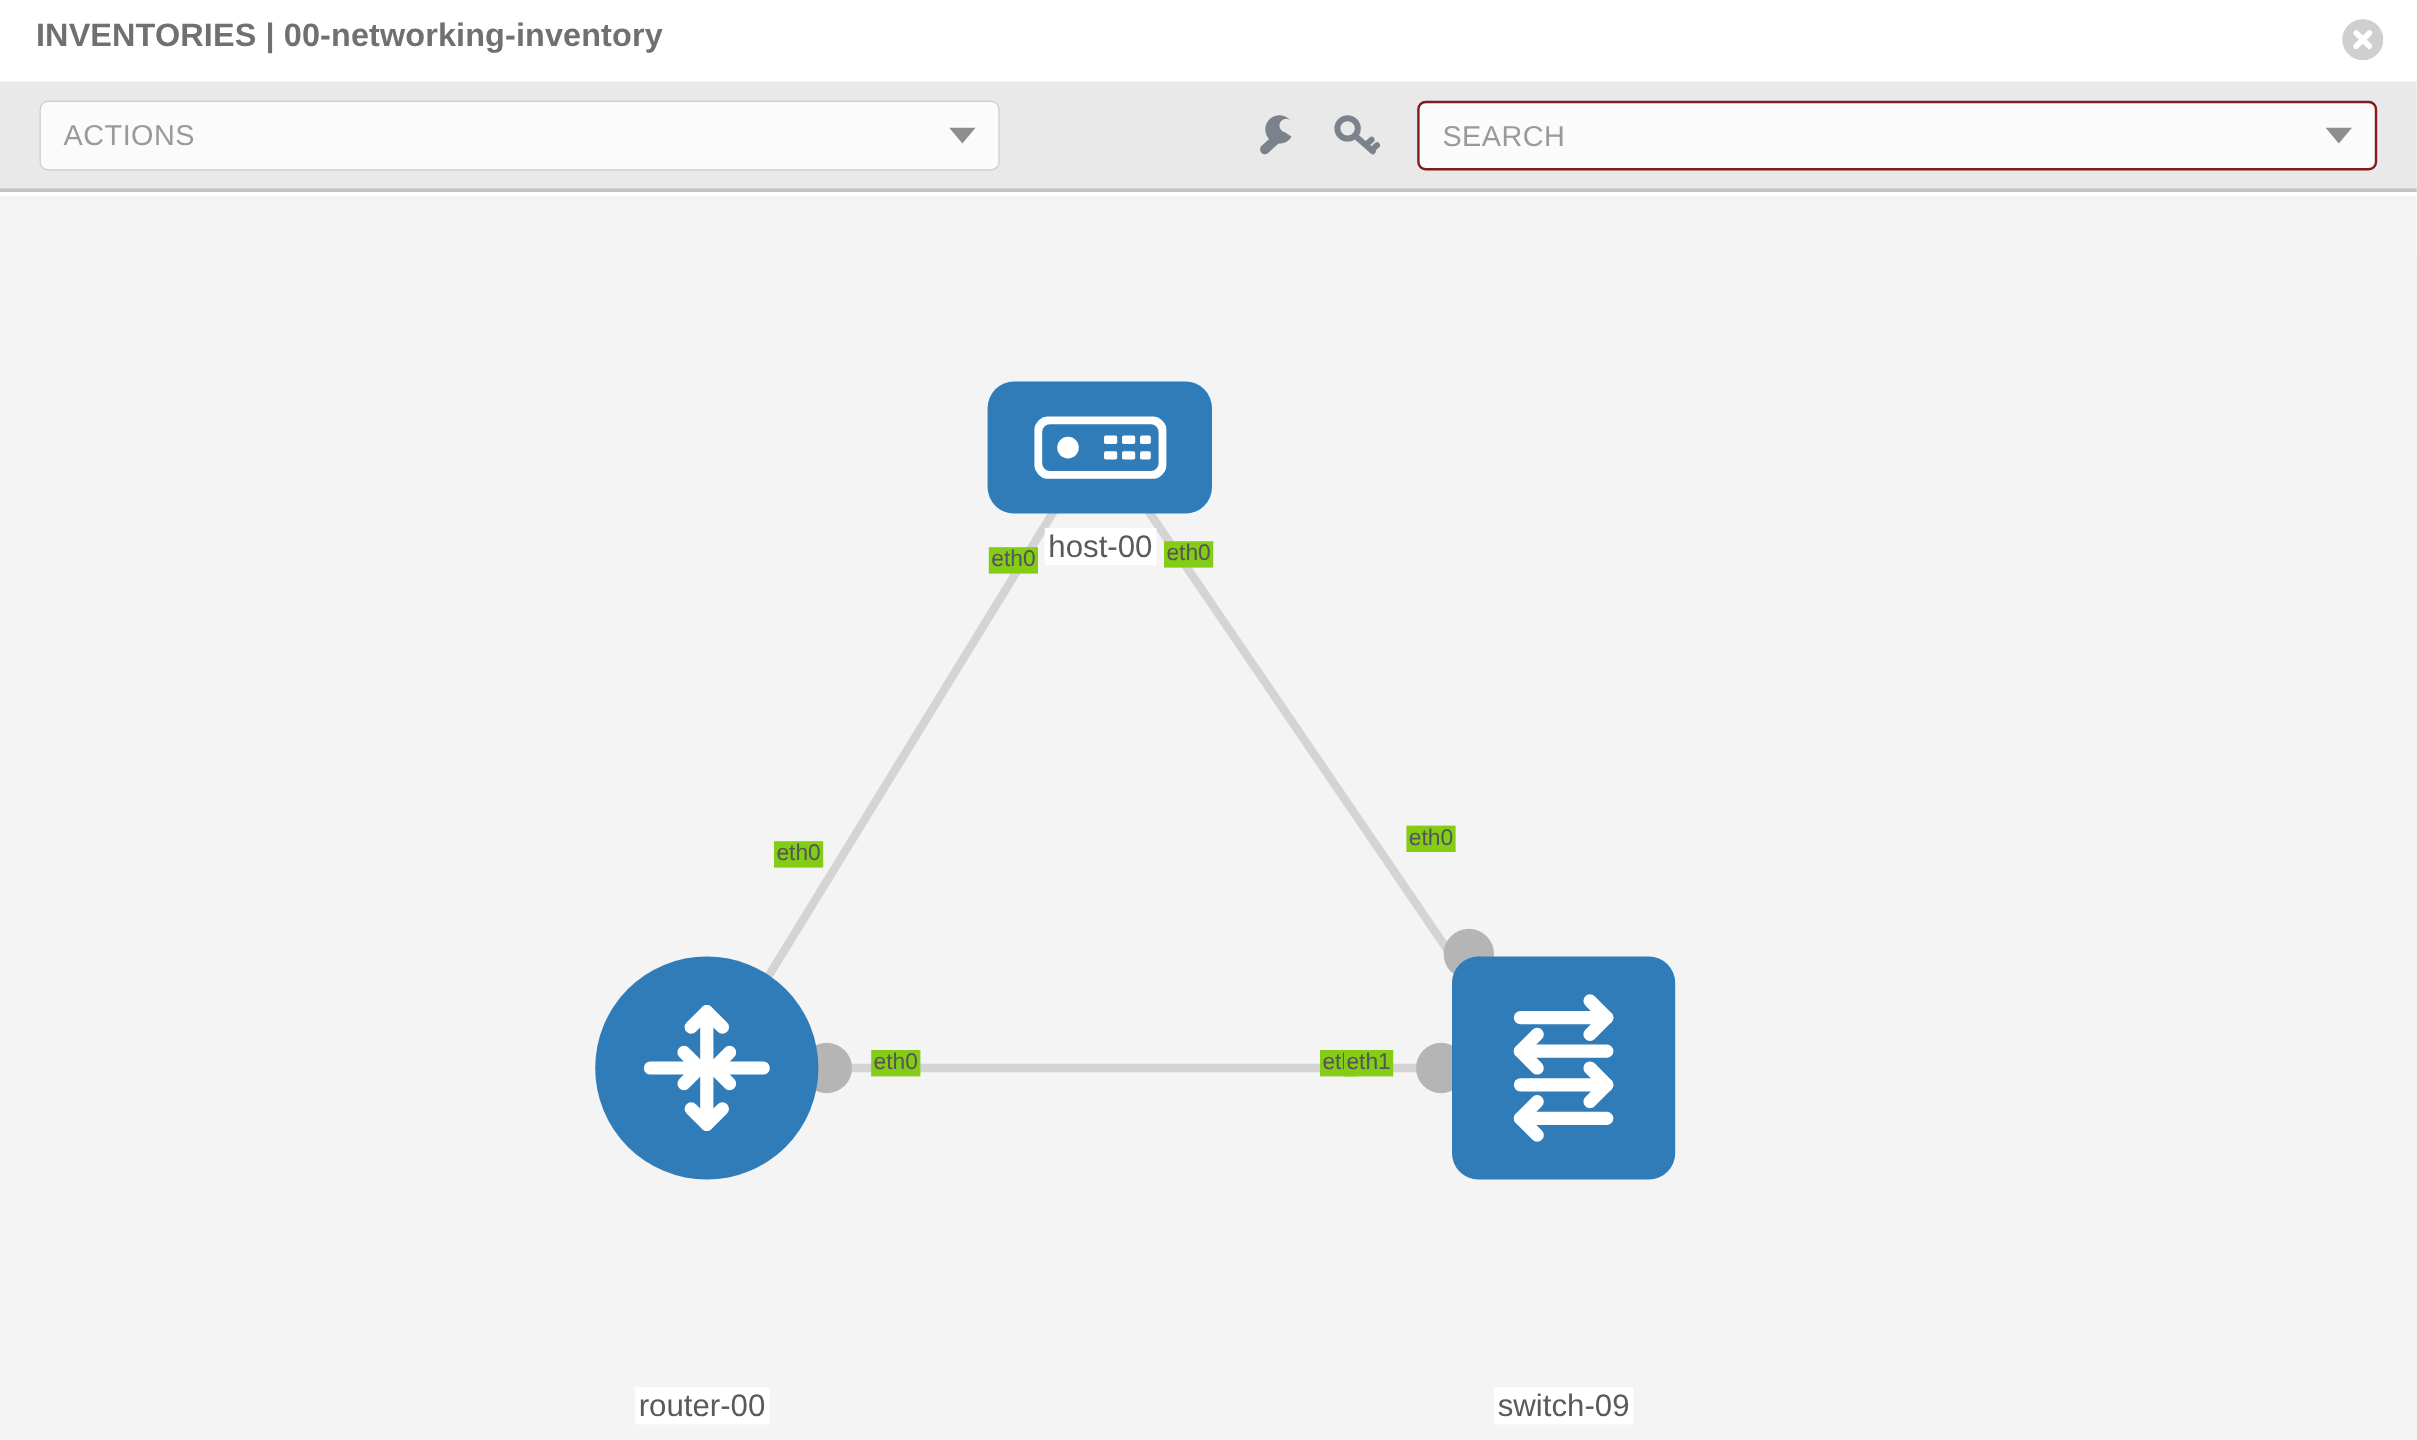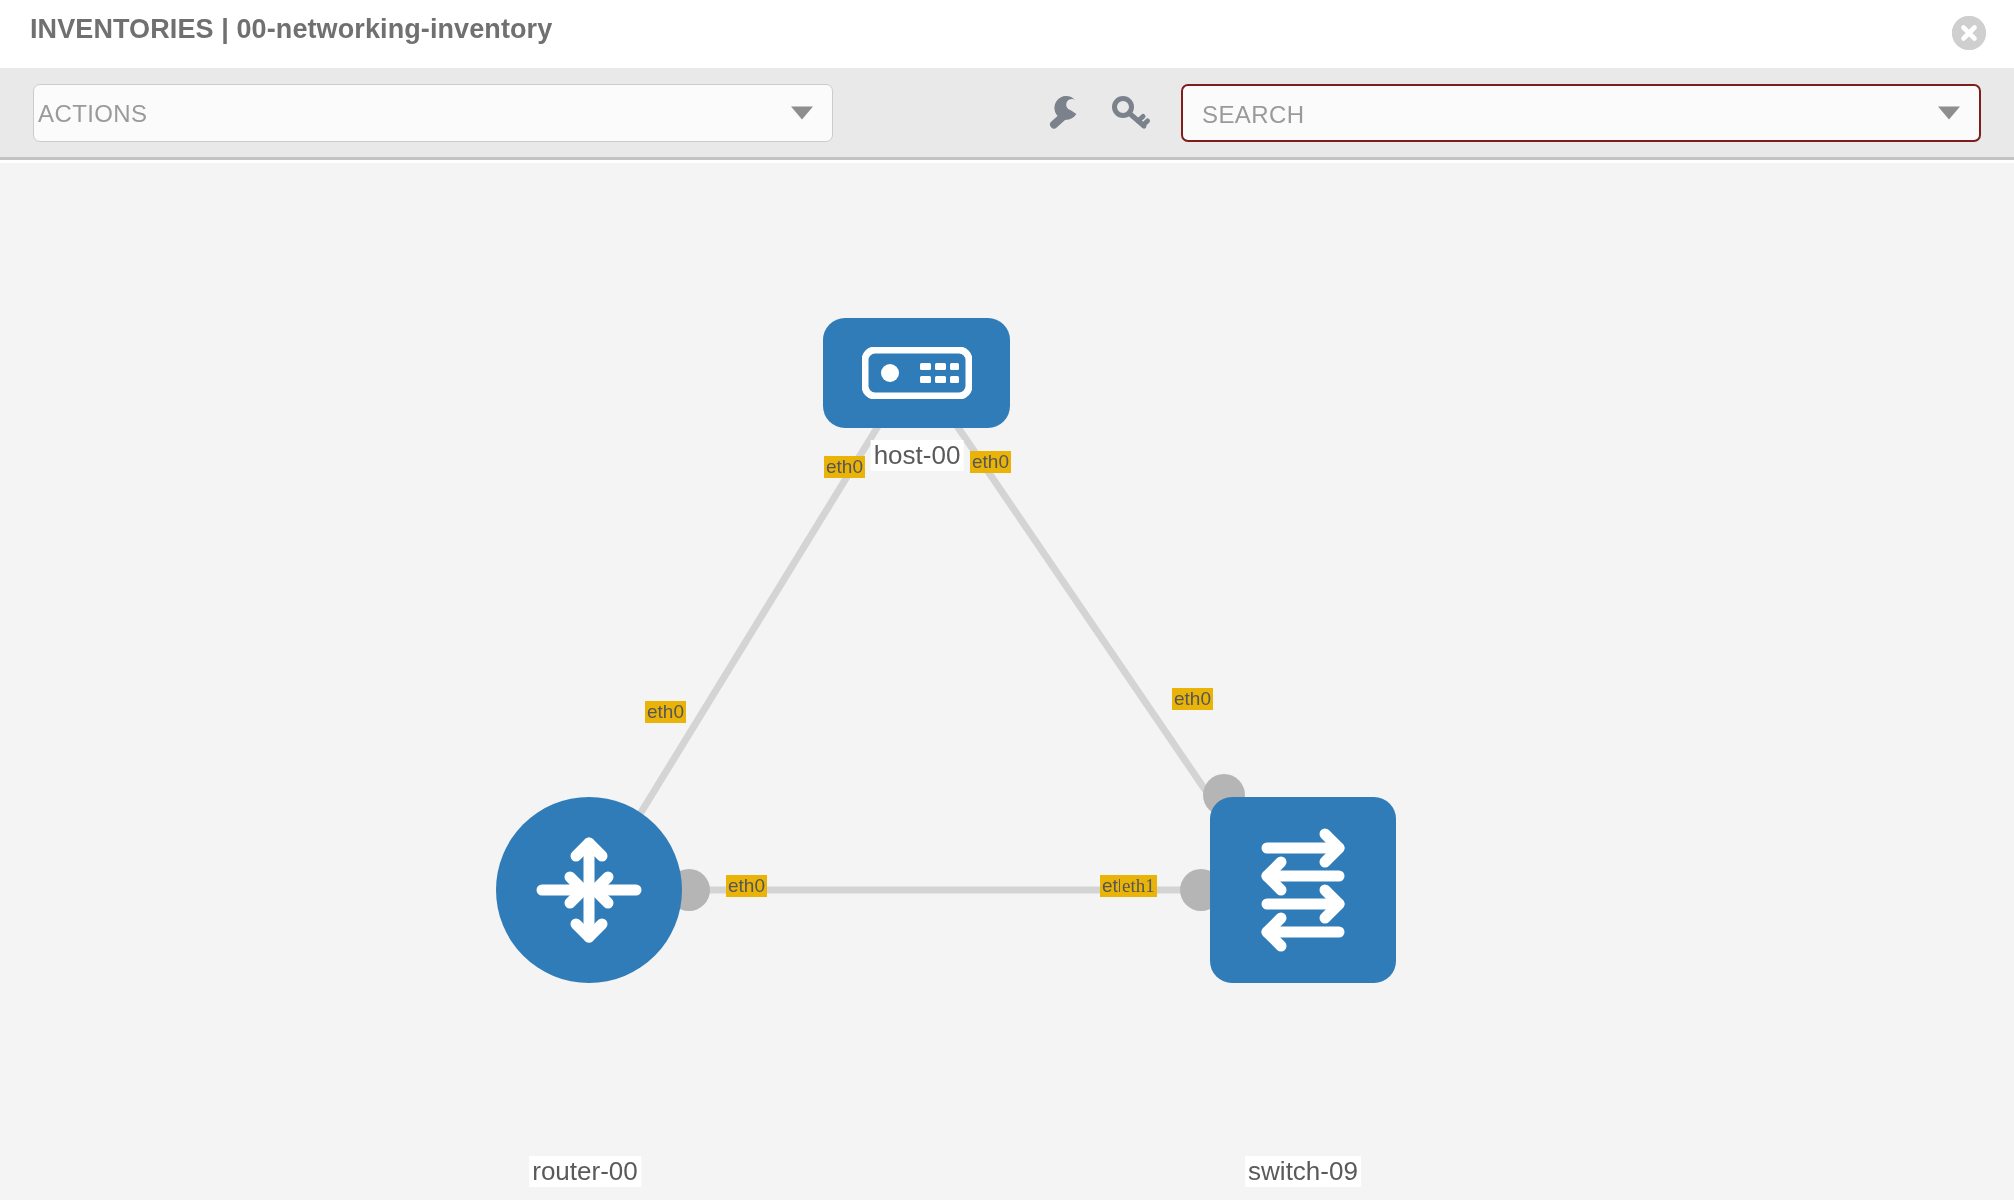--- a/index.html
+++ b/index.html
@@ -47,21 +47,21 @@
   }
   .actions-select {
     position: absolute; left: 33px; top: 16px;
     width: 800px; height: 58px;
     background: #fbfbfb;
     border: 1px solid #cccccc;
     border-radius: 7px;
     cursor: pointer;
   }
   .actions-select .label {
-    position: absolute; left: 4px; top: 15px;
+    position: absolute; left: 19px; top: 15px;
     font-size: 24px; color: #9a9a9a;
     letter-spacing: 0.4px;
   }
   .caret {
     position: absolute; right: 19px; top: 50%;
     transform: translateY(-50%);
     width: 0; height: 0;
     border-left: 11px solid transparent;
     border-right: 11px solid transparent;
     border-top: 13px solid #8e8e8e;
@@ -113,21 +113,21 @@
     color: #5a5a5a;
     background: #ffffff;
     padding: 0 3px;
     white-space: nowrap;
     transform: translateX(-50%);
   }
   .edge-label {
     position: absolute;
     font-size: 19px;
     color: #55565a;
-    background: #eab308;
+    background: #84cc16;
     padding: 0 2px;
     white-space: nowrap;
   }
   .endpoint {
     position: absolute;
     width: 42px; height: 42px;
     border-radius: 50%;
     background: #b5b5b5;
     cursor: pointer;
   }
@@ -246,16 +246,16 @@
       </svg>
     </div>
     <div class="node-label" style="left:1303px; top:993px;">switch-09</div>
 
     <div class="edge-label" style="left:824px; top:293px;">eth0</div>
     <div class="edge-label" style="left:970px; top:288px;">eth0</div>
     <div class="edge-label" style="left:645px; top:538px;">eth0</div>
     <div class="edge-label" style="left:1172px; top:525px;">eth0</div>
     <div class="edge-label" style="left:726px; top:712px;">eth0</div>
     <div class="edge-label" style="left:1100px; top:712px;">eth</div>
-    <div class="edge-label" style="left:1120px; top:712px;font-family:Liberation Serif, serif;">eth1</div>
+    <div class="edge-label" style="left:1120px; top:712px;">eth1</div>
 
   </div>
 </div>
 
 </body></html>

